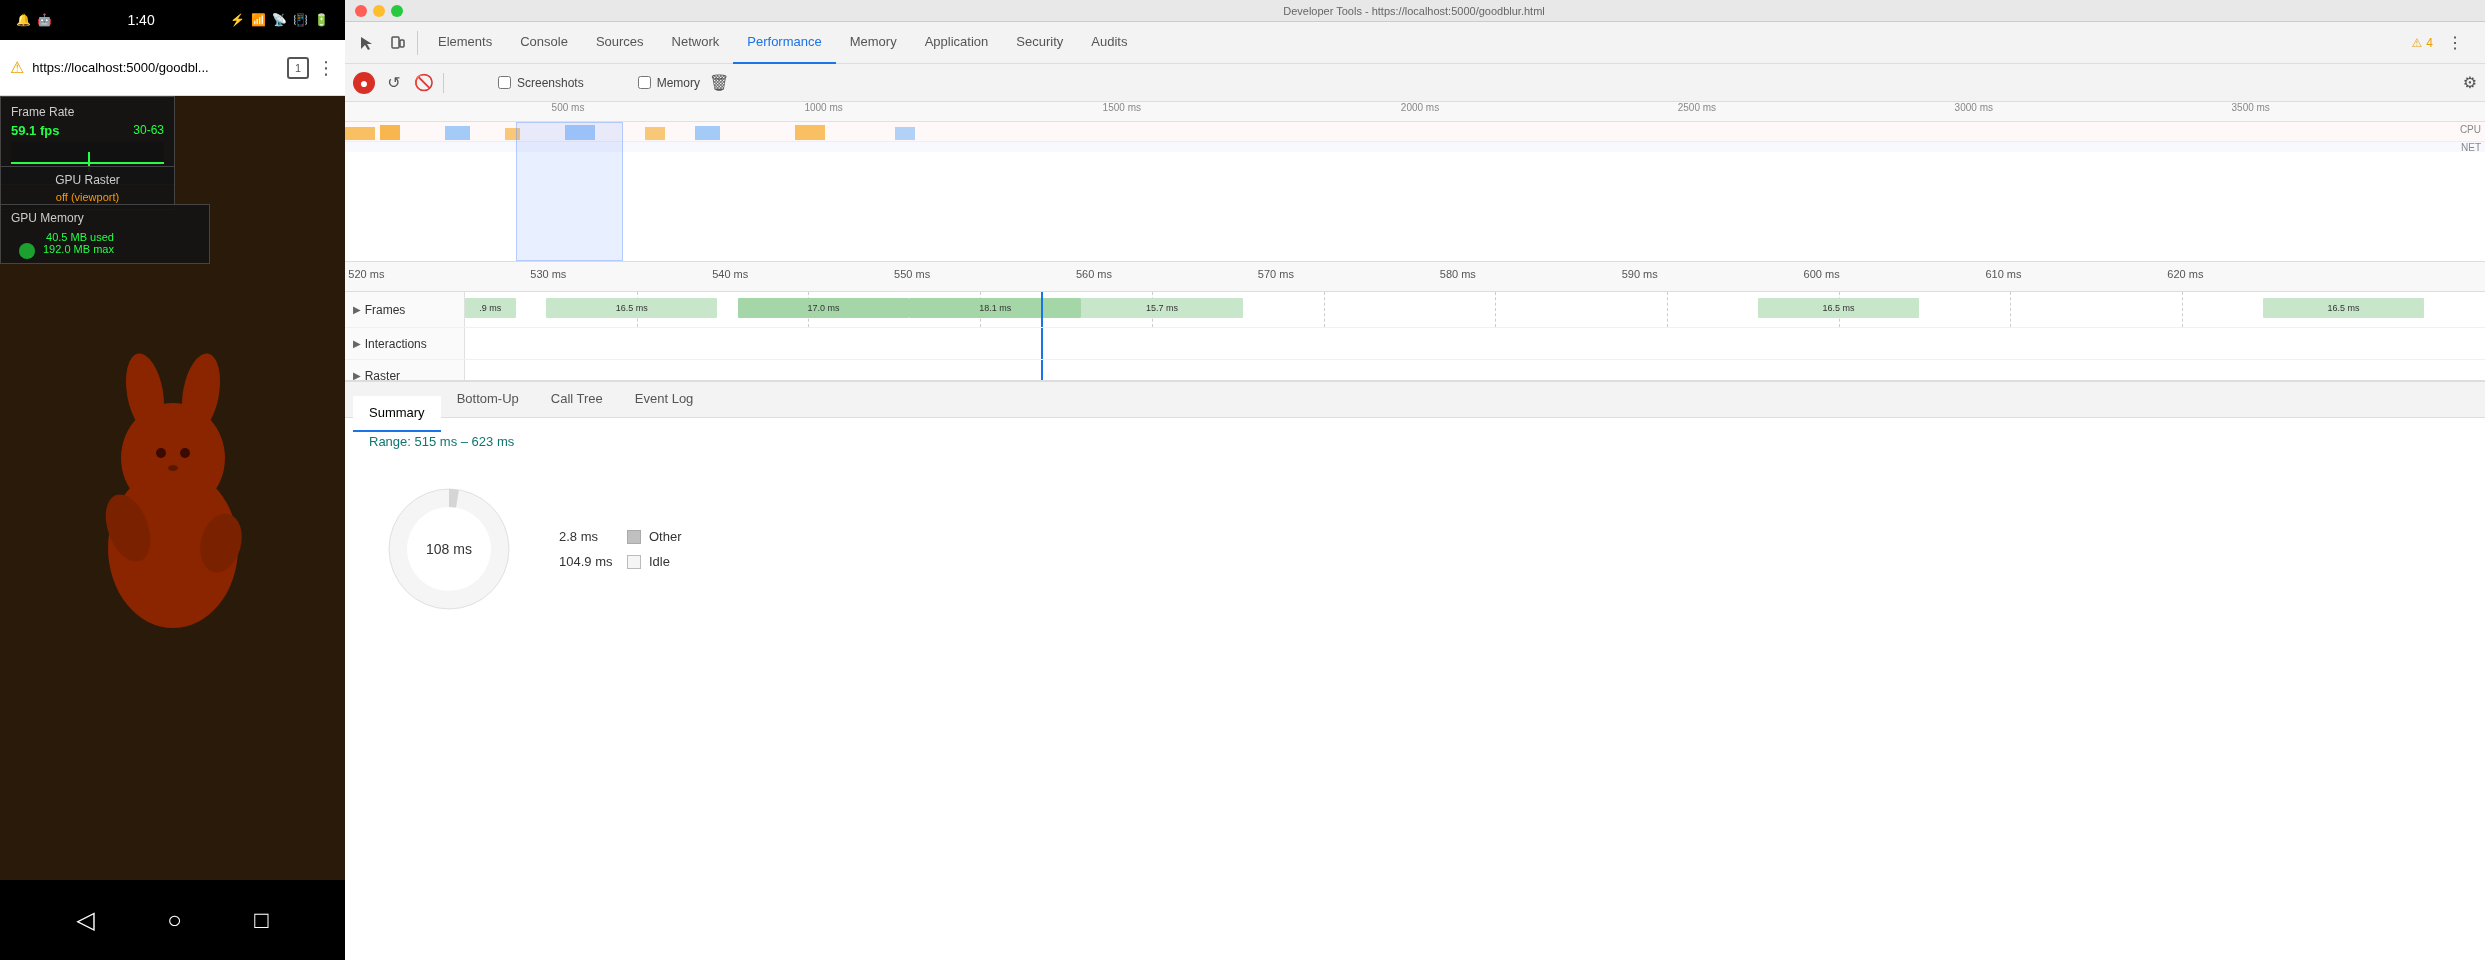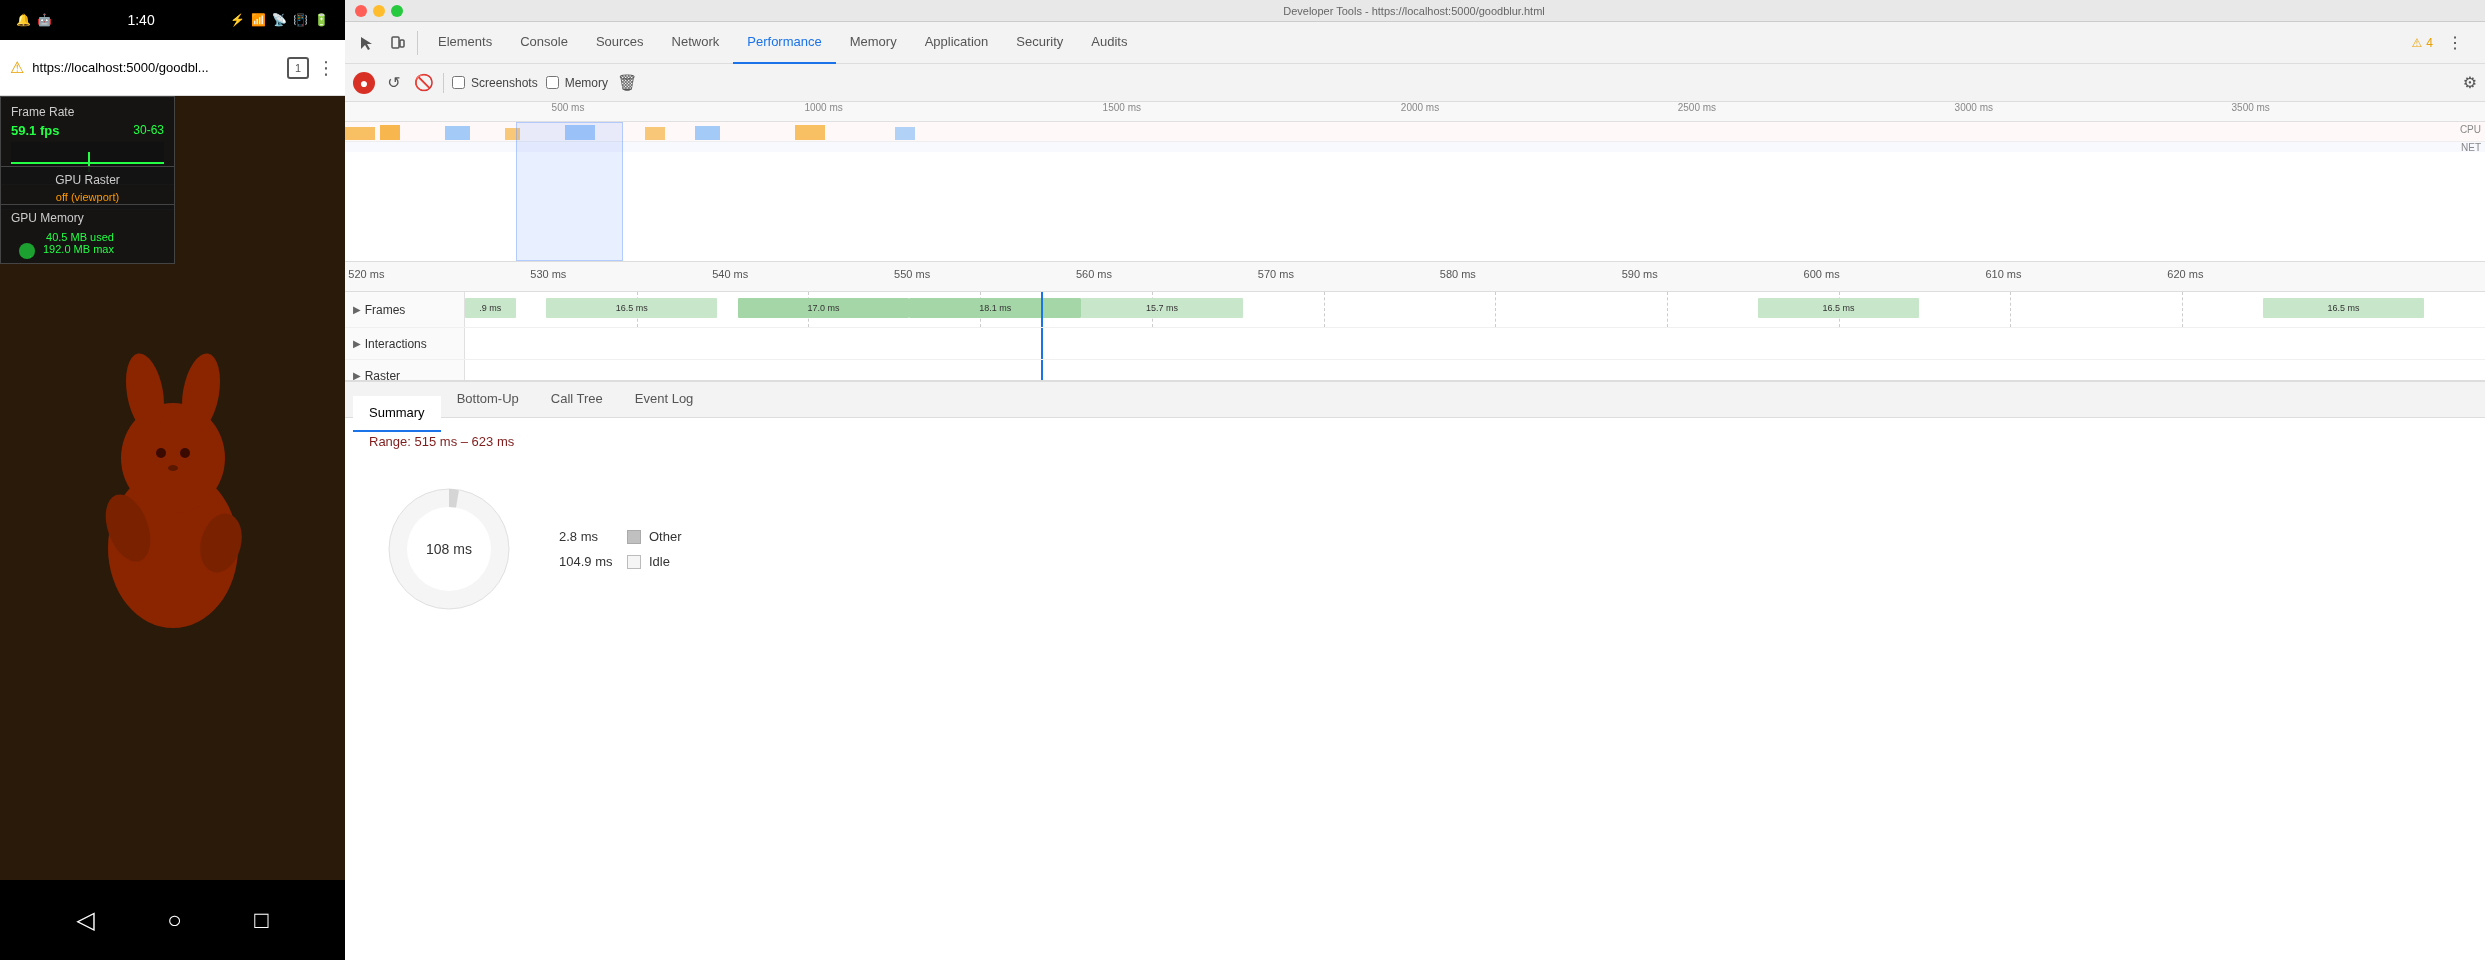--- a/index.html
+++ b/index.html
@@ -39,21 +39,21 @@
     .fps-range { color: #22ff44; font-size: 12px; float: right; }
     .fps-graph { height: 30px; background: #111; margin: 4px 0; position: relative; overflow: hidden; }
     .fps-line { position: absolute; bottom: 8px; left: 0; right: 0; height: 2px; background: #22ff44; }
     .fps-spike { position: absolute; bottom: 0; left: 50%; width: 2px; height: 20px; background: #22ff44; }
 
     .gpu-raster-overlay {
       position: absolute; top: 70px; left: 0; width: 175px; background: rgba(20,20,20,0.92);
       border: 1px solid #444; padding: 6px 10px; display: flex; align-items: center; justify-content: space-between; flex-direction: column;
     }
     .gpu-memory-overlay {
-      position: absolute; top: 108px; left: 0; width: 175px; background: rgba(20,20,20,0.92);
+      position: absolute; top: 108px; left: 0; width: 210px; background: rgba(20,20,20,0.92);
       border: 1px solid #444; padding: 6px 10px;
     }
     .gpu-mem-row { display: flex; align-items: center; }
     .gpu-mem-used { color: #22ff44; font-size: 11px; text-align: right; }
     .gpu-mem-max { color: #22ff44; font-size: 11px; text-align: right; }
 
     .phone-nav-bar {
       height: 80px; background: #000; display: flex; align-items: center;
       justify-content: space-around; padding: 0 40px;
     }
@@ -101,21 +101,21 @@
       padding: 0 8px; gap: 8px; border-bottom: 1px solid #ddd;
     }
     .perf-btn {
       width: 22px; height: 22px; border-radius: 50%; border: none; cursor: pointer;
       display: flex; align-items: center; justify-content: center; font-size: 14px;
     }
     .perf-btn-record { background: #d93025; color: #fff; }
     .perf-btn-reload { background: none; color: #555; font-size: 16px; }
     .perf-btn-clear { background: none; color: #555; font-size: 16px; }
     .perf-sep { width: 1px; height: 20px; background: #ccc; }
-    .checkbox-group { display: flex; align-items: center; gap: 6px; font-size: 12px; color: #444; }
+    .checkbox-group { display: flex; align-items: center; gap: 6px; font-size: 12px; color: #444; margin-left: 46px; }
     .checkbox-group input { cursor: pointer; }
     .perf-settings-btn { margin-left: auto; background: none; border: none; cursor: pointer; font-size: 16px; color: #555; }
 
     
     .timeline-area {
       height: 160px; background: #fff; border-bottom: 1px solid #ddd;
       position: relative; overflow: hidden;
     }
     .timeline-ruler {
       height: 20px; background: #f8f8f8; display: flex; align-items: center;
@@ -184,21 +184,21 @@
       border-bottom: 1px solid #ddd; padding: 0 8px; gap: 0;
     }
     .bottom-tab {
       height: 36px; padding: 0 16px; display: flex; align-items: center;
       font-size: 13px; color: #555; cursor: pointer; border-bottom: 2px solid transparent;
     }
     .bottom-tab.active { color: #000000; border-bottom-color: #1a73e8; background: #fff; margin-top: 28px; }
 
     .bottom-content { flex: 1; padding: 16px 24px; display: flex; gap: 40px; align-items: flex-start; }
 
-    .range-text { font-size: 13px; color: #7f1d1d; margin-bottom: 20px; }
+    .range-text { font-size: 13px; color: #0f766e; margin-bottom: 20px; }
 
     .pie-container { display: flex; gap: 30px; align-items: center; }
     .pie-chart {
       width: 160px; height: 160px; position: relative;
     }
     .pie-center-text {
       position: absolute; top: 50%; left: 50%; transform: translate(-50%, -50%);
       font-size: 14px; color: #333; text-align: center;
     }
     .pie-legend { display: flex; flex-direction: column; gap: 10px; }

